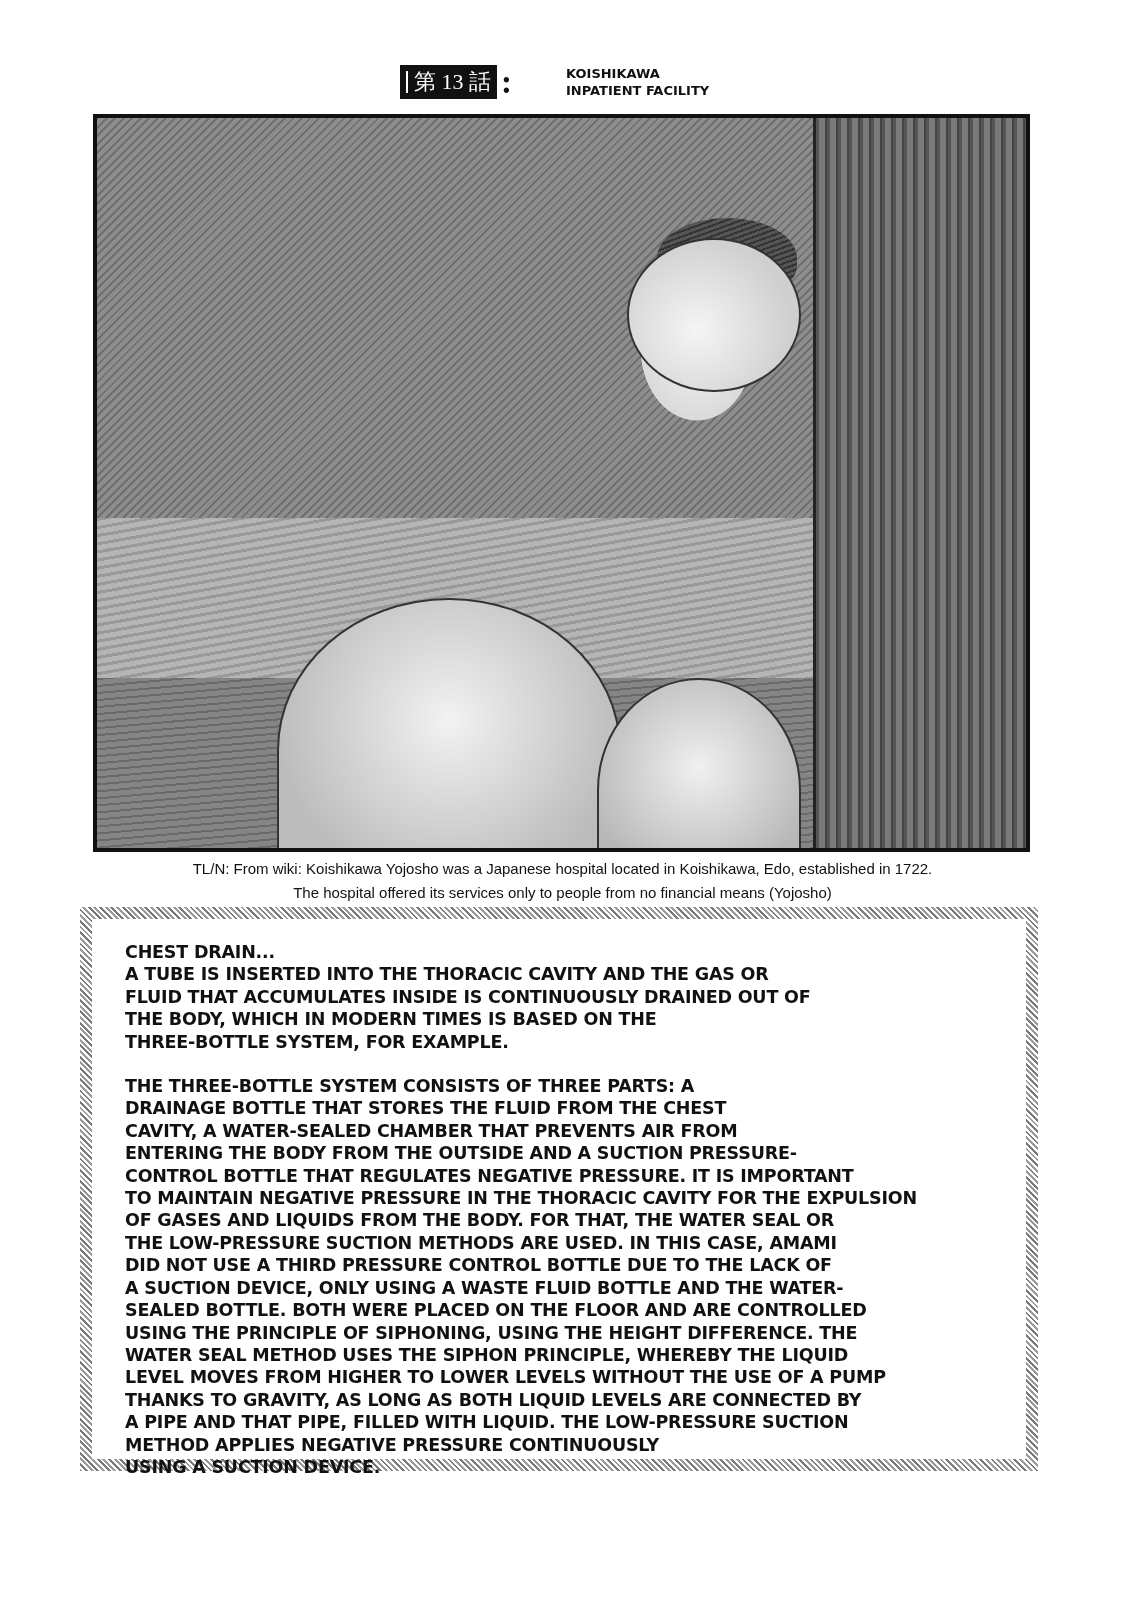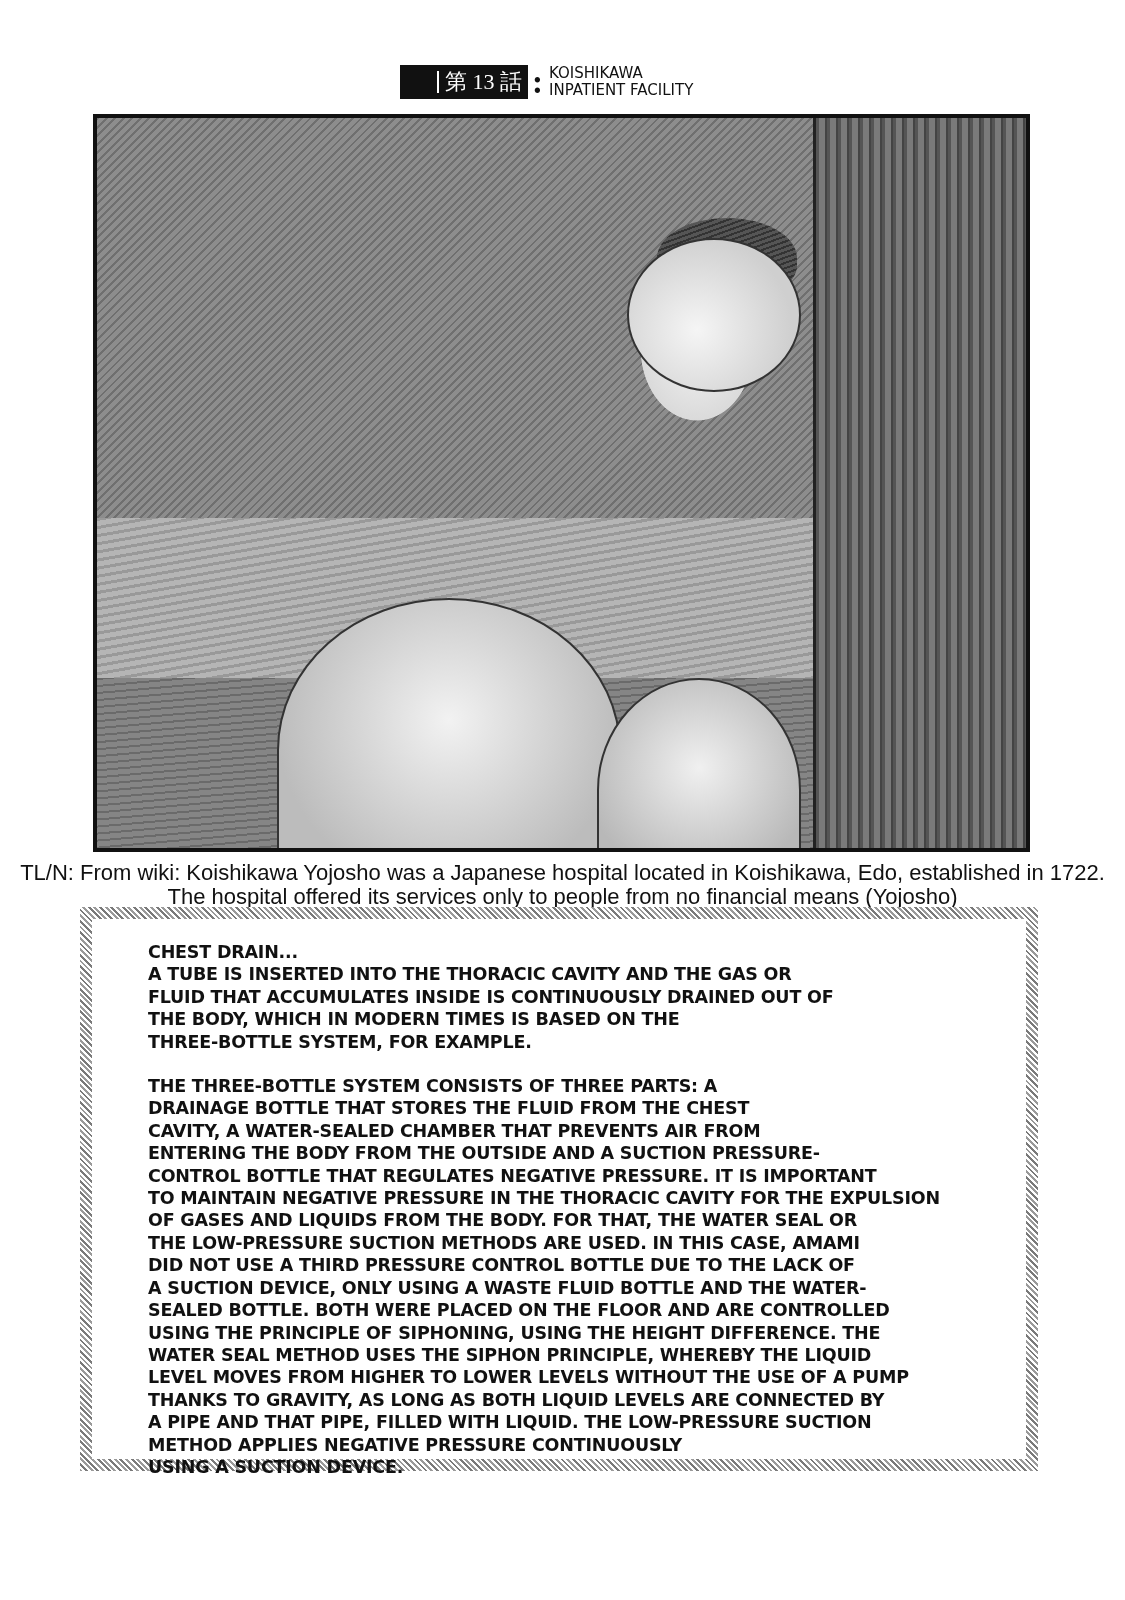--- a/index.html
+++ b/index.html
@@ -2,28 +2,28 @@
 <html><head>
   <meta charset="utf-8">
   <style>
     html, body { margin: 0; padding: 0; }
     body {
       width: 1125px; height: 1600px; background: #ffffff; position: relative; overflow: hidden;
       font-family: "Liberation Sans", sans-serif; color: #111;
     }
     .header { position: absolute; left: 400px; top: 62px; height: 40px; display: flex; align-items: center; }
     .chapter-box {
-      background: #111; color: #fff; height: 34px; width: 128px; display: flex; align-items: center;
+      background: #111; color: #fff; height: 34px; width: 97px; display: flex; align-items: center;
       justify-content: flex-end; padding-right: 6px; box-sizing: border-box;
       font-family: "Liberation Serif", serif; font-size: 22px;
     }
     .chapter-box .bar { display: inline-block; width: 2px; height: 22px; background: #fff; margin-right: 6px; }
     .title { font-family: "Liberation Serif", serif; font-size: 33px; margin-left: 10px; letter-spacing: -0.3px; }
     .colon { font-family: "Liberation Serif", serif; font-size: 33px; font-weight: bold; margin: 0 6px 0 4px; }
-    .subtitle { font-family: "DejaVu Sans", sans-serif; font-weight: normal; font-size: 15px; line-height: 17px; text-transform: uppercase; }
+    .subtitle { font-family: "DejaVu Sans", sans-serif; font-weight: bold; font-size: 13px; line-height: 17px; text-transform: uppercase; margin-left: 48px; }
 
     .panel {
       position: absolute; left: 93px; top: 114px; width: 937px; height: 738px;
       border: 4px solid #111; box-sizing: border-box; overflow: hidden;
       background:
         radial-gradient(ellipse 80px 150px at 360px 560px, rgba(240,240,240,1) 0%, rgba(210,210,210,1) 70%, transparent 71%),
         radial-gradient(ellipse 160px 170px at 370px 700px, #dcdcdc 0%, #c8c8c8 80%, transparent 81%),
         radial-gradient(ellipse 110px 130px at 660px 740px, #d8d8d8 0%, #c0c0c0 80%, transparent 81%),
         radial-gradient(ellipse 70px 90px at 600px 230px, #f3f3f3 0%, #dadada 80%, transparent 81%),
         repeating-linear-gradient(135deg, #6f6f6f 0 2px, #8d8d8d 2px 6px);
@@ -51,32 +51,32 @@
     }
     .panel .head {
       position: absolute; left: 530px; top: 120px; width: 170px; height: 150px; border-radius: 50%;
       background: radial-gradient(circle at 40% 60%, #f5f5f5, #cfcfcf 70%); border: 2px solid #333;
     }
     .panel .hair {
       position: absolute; left: 560px; top: 100px; width: 140px; height: 80px; border-radius: 50% 50% 40% 40%;
       background: repeating-linear-gradient(160deg, #333 0 2px, #555 2px 5px);
     }
 
-    .tln { position: absolute; left: 0; width: 1125px; text-align: center; font-family: "Liberation Sans", sans-serif; font-size: 22px; color: #111; }
+    .tln { position: absolute; left: 0; width: 1125px; text-align: center; font-family: "Liberation Sans", sans-serif; font-size: 15px; color: #111; }
     .tln.l1 { top: 860px; }
     .tln.l2 { top: 884px; }
 
     .note-box {
       position: absolute; left: 80px; top: 907px; width: 958px; height: 564px; box-sizing: border-box;
       border: 12px solid transparent;
       border-image: repeating-linear-gradient(45deg, #9a9a9a 0 2px, #fff 2px 4px, #7a7a7a 4px 6px, #fff 6px 8px) 12;
       background: #fff;
     }
     .note-text {
-      position: absolute; left: 56px; top: 22px; width: 830px;
+      position: absolute; left: 33px; top: 22px; width: 830px;
       font-family: "DejaVu Sans", sans-serif; font-weight: bold; font-size: 17.5px; line-height: 22.4px;
       text-transform: uppercase; letter-spacing: -0.2px; color: #111;
     }
     .note-text p { margin: 0 0 22px 0; white-space: pre-line; }
   </style>
 </head>
 <body>
 
 <div class="header">
   <div class="chapter-box">

